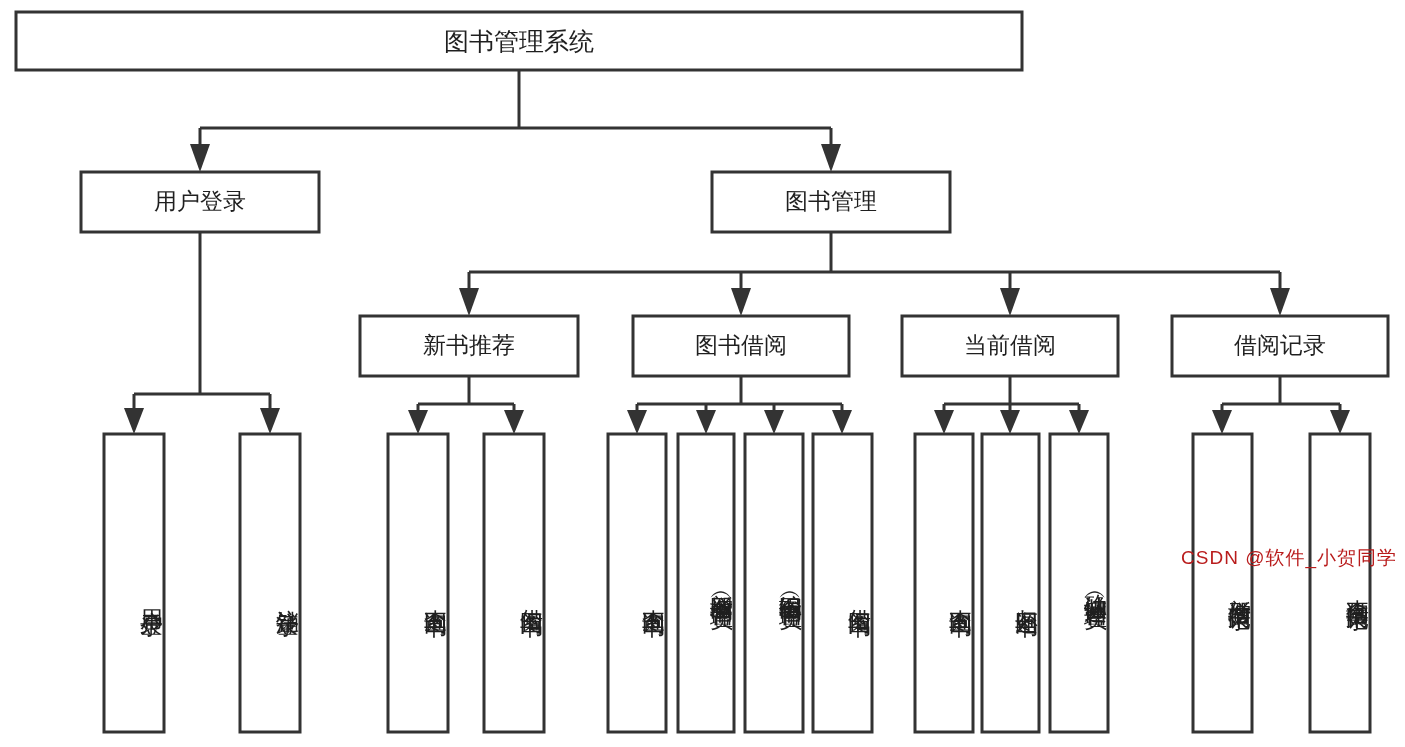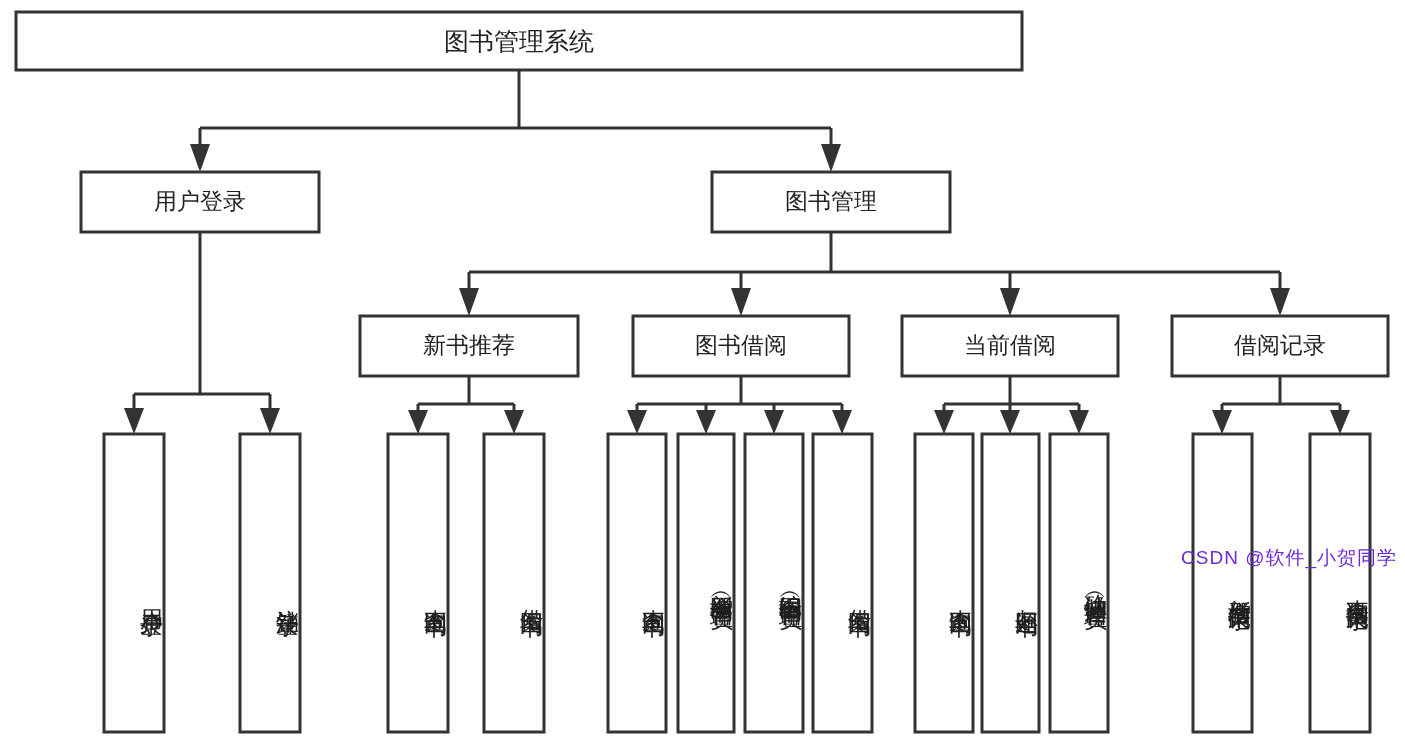--- a/index.html
+++ b/index.html
@@ -65,21 +65,21 @@
     text-align: center;
     white-space: nowrap;
     pointer-events: none;
   }
   .watermark {
     position: absolute;
     right: 8px;
     bottom: 6px;
     font-family: "Liberation Sans", "DejaVu Sans", sans-serif;
     font-size: 19px;
-    color: #6d28d9;
+    color: #b91c1c;
     letter-spacing: 1px;
     white-space: nowrap;
   }
 </style>
 </head>
 <body>
 
 <div id="diagram-root">
   <svg class="diagram" viewBox="0 0 1405 747" xmlns="http://www.w3.org/2000/svg">
 

